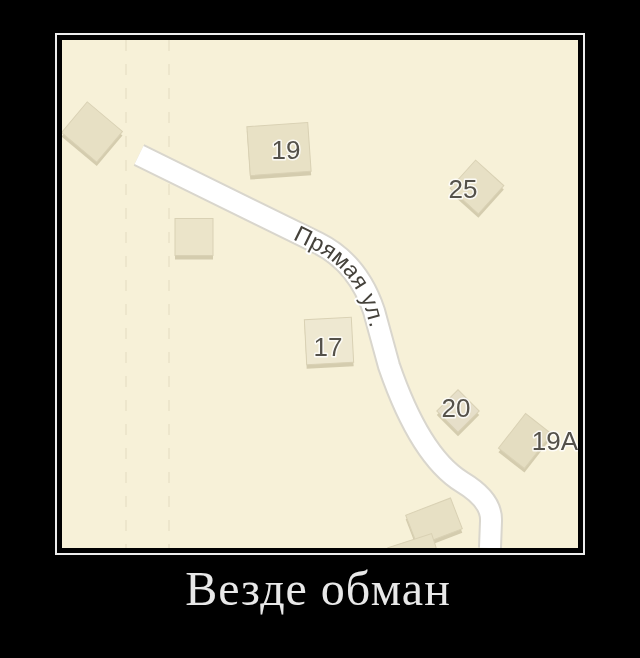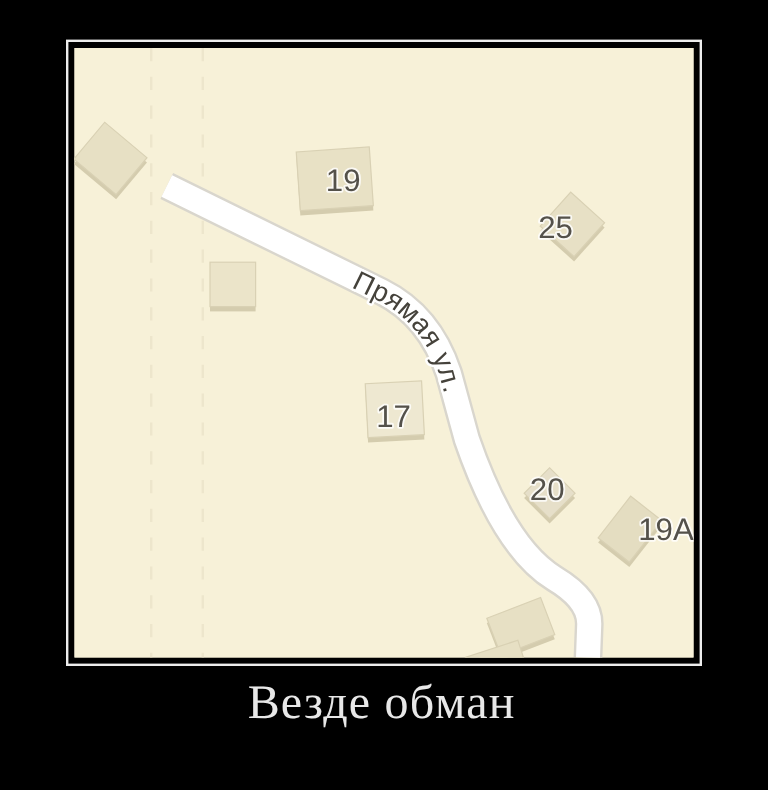--- a/index.html
+++ b/index.html
@@ -13,21 +13,21 @@
     border:2px solid #ededed;background:#000;padding:5px;
     width:516px;height:508px;box-sizing:content-box;
   }
   #map{display:block;width:516px;height:508px;background:#f7f1d8;}
   #map text{font-family:"Liberation Sans","DejaVu Sans",sans-serif;}
   .caption{
     position:absolute;left:0;top:556px;width:636px;height:102px;
     display:flex;align-items:flex-start;justify-content:center;
     padding-top:9px;box-sizing:border-box;
     font-family:"Liberation Serif","DejaVu Serif",serif;
-    font-size:40px;line-height:1.0;color:#e8e8e8;letter-spacing:1px;
+    font-size:48px;line-height:1.0;color:#e8e8e8;letter-spacing:1px;
     text-align:right;white-space:nowrap;
   }
 </style>
 </head>
 <body>
 
 <div class="demotivator">
   <div class="frame">
     <svg id="map" viewBox="0 0 516 508" xmlns="http://www.w3.org/2000/svg">
         <rect x="0" y="0" width="516" height="508" fill="#f7f1d8"></rect>

